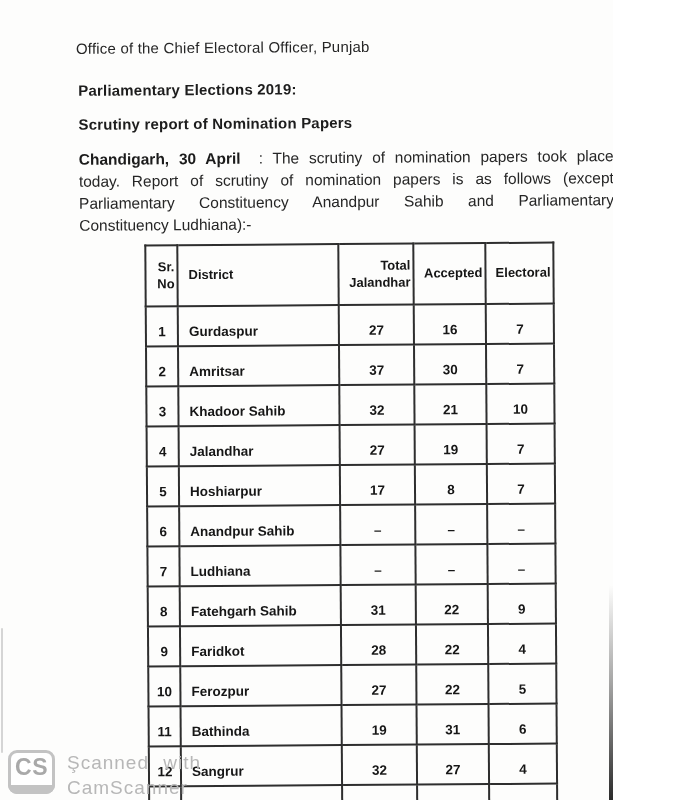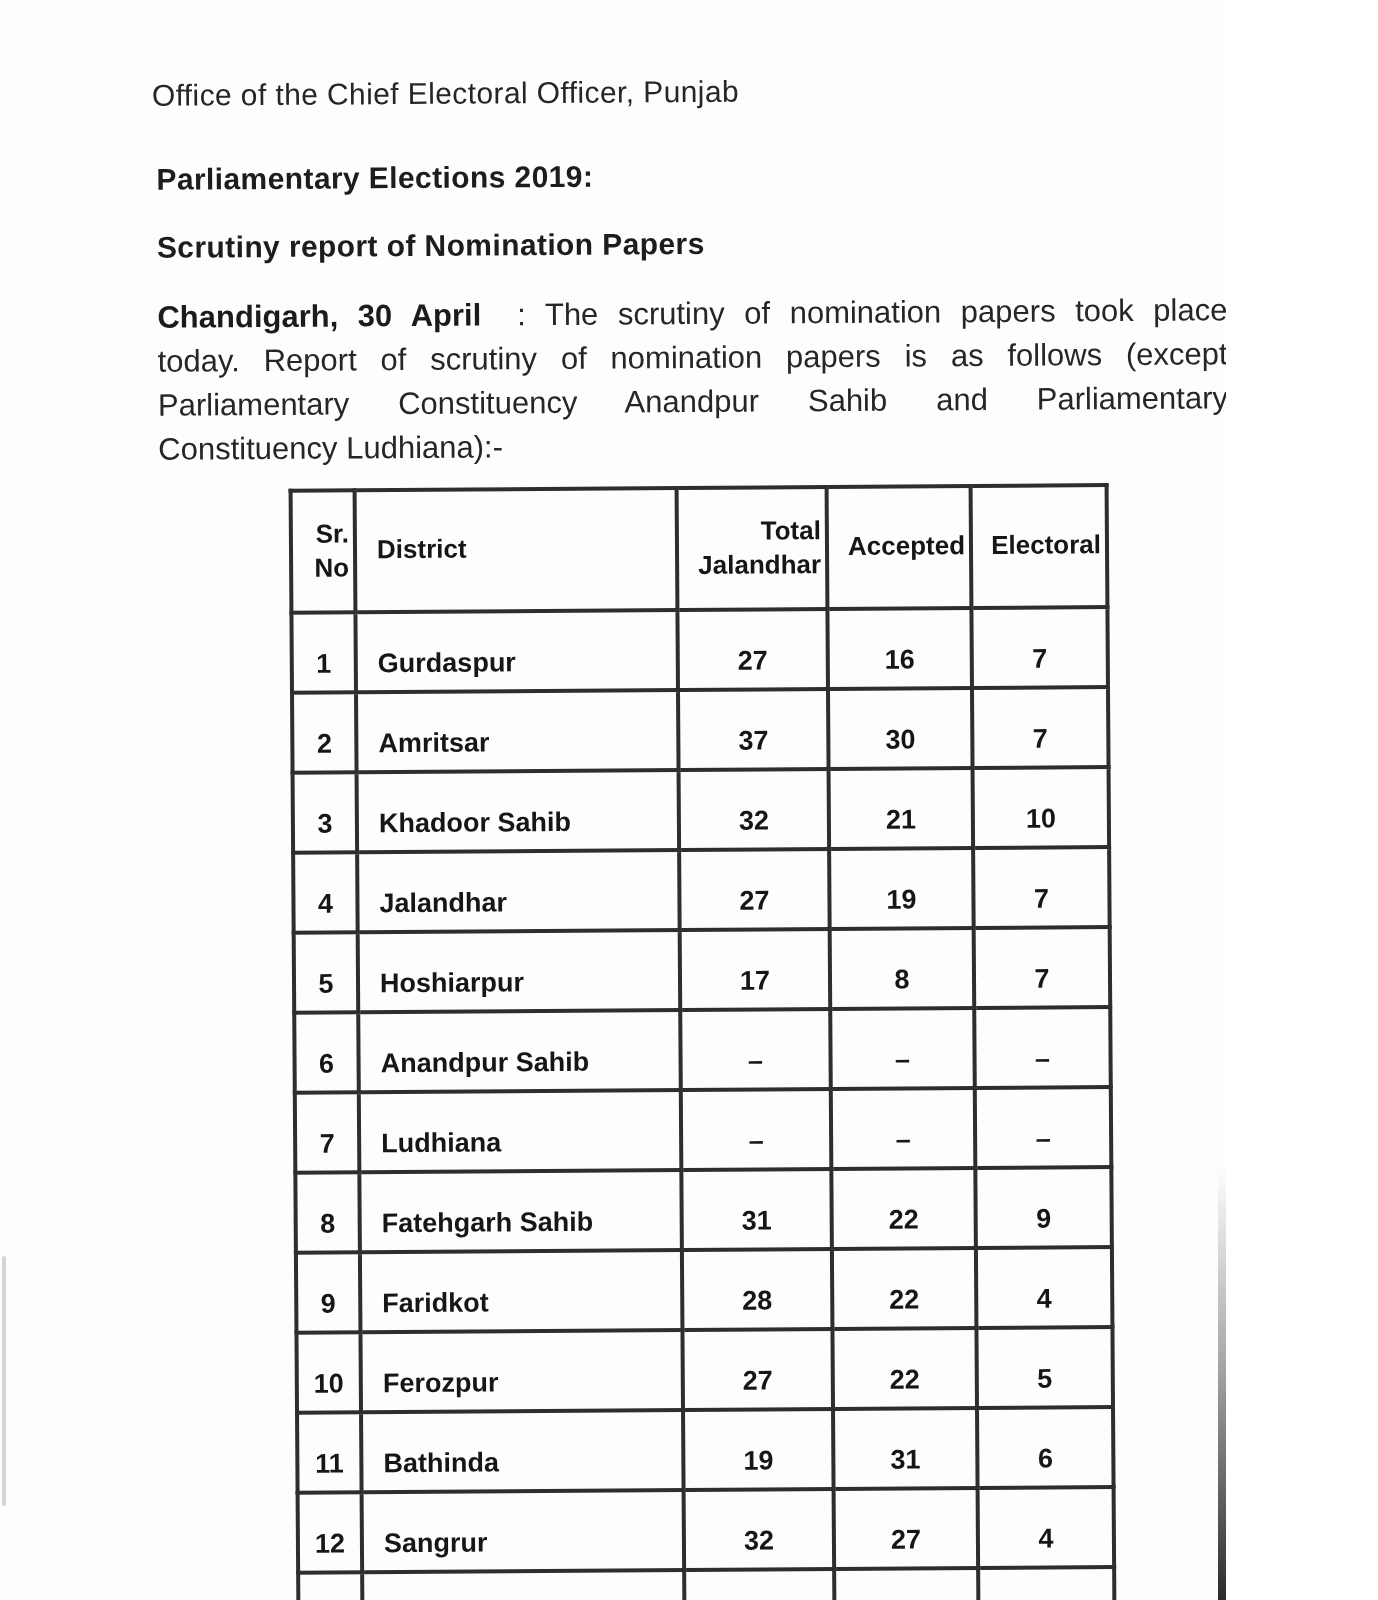--- a/index.html
+++ b/index.html
@@ -273,17 +273,27 @@
               <td class="c2">33</td>
               <td class="c3">29</td>
               <td class="c4">3</td>
             </tr>
           </tbody>
       </table>
     </div>
 
   </div>
 
+  <div class="watermark">
+    <div class="cs-icon">
+      <div class="cs-letters">CS</div>
+      <div class="cs-bar"></div>
+    </div>
+    <div class="wm-text">
+      <div class="w1">Şcanned with</div>
+      <div class="w2">CamScanner</div>
+    </div>
+  </div>
 
   <div class="edge-right"></div>
   <div class="edge-left"></div>
 
 </div>
 
 </body></html>

